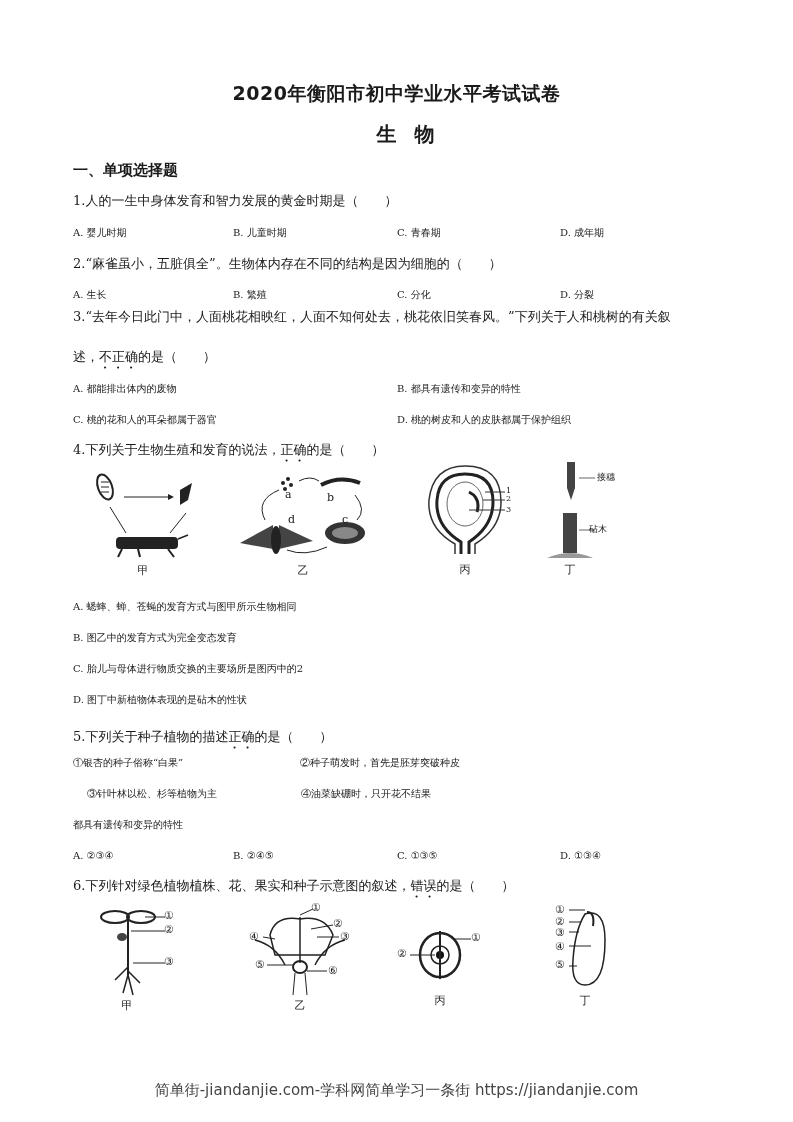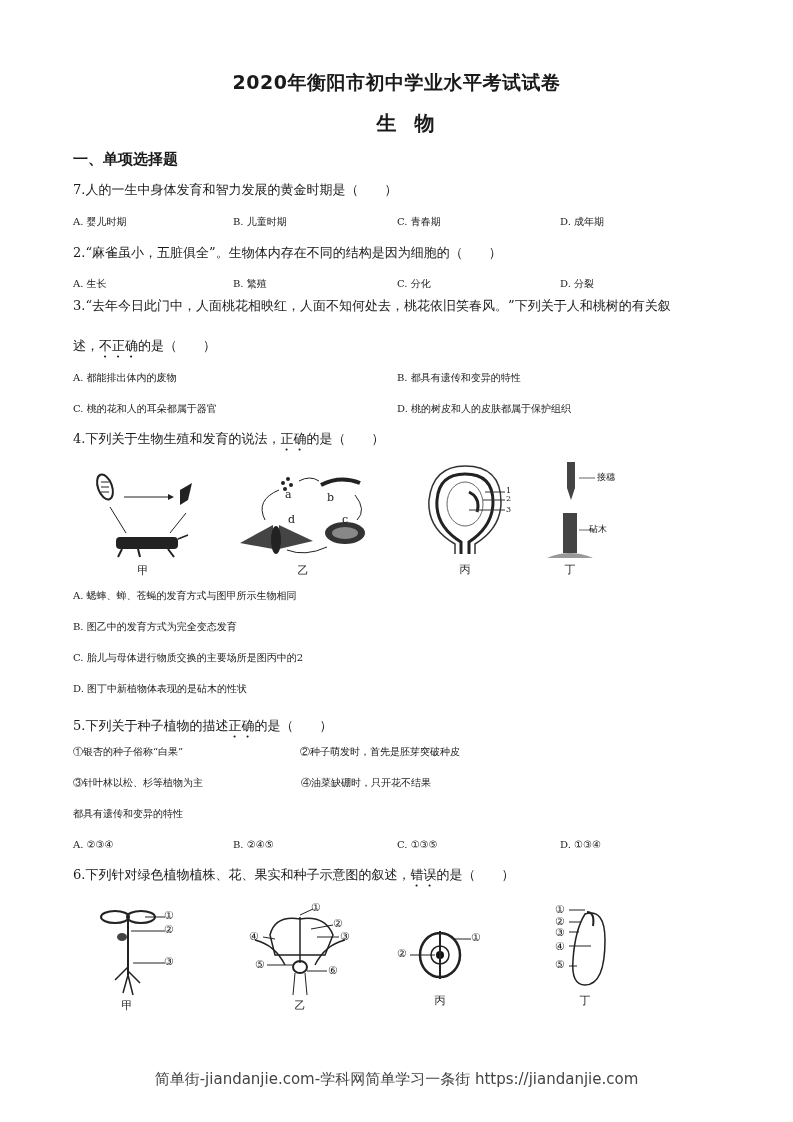--- a/index.html
+++ b/index.html
@@ -1,18 +1,18 @@
 <!DOCTYPE html>
 <html><head>
 <meta charset="utf-8">
 <style>
   html, body { margin: 0; padding: 0; background: #ffffff; }
   body { width: 793px; height: 1122px; position: relative; overflow: hidden;
          font-family: "DejaVu Serif", "Liberation Serif", serif; color: #1a1a1a; }
-  .abs { position: absolute; }
+  .abs { position: absolute; margin-top: 11px; }
   .title { left: 0; width: 793px; top: 70px; text-align: center; font-size: 19px; font-weight: bold;
            font-family: "DejaVu Sans", "Liberation Sans", sans-serif; letter-spacing: 0.5px; }
   .subject { left: 0; width: 793px; top: 110px; text-align: center; font-size: 20px; font-weight: bold;
              font-family: "DejaVu Sans", "Liberation Sans", sans-serif; letter-spacing: 18px; padding-left: 18px; }
   .section { left: 73px; top: 150px; font-size: 15px; font-weight: bold;
              font-family: Liberation Serif, serif; }
   .line { left: 73px; font-size: 13px; white-space: nowrap; line-height: 18px; }
   .opt { font-size: 10px; white-space: nowrap; line-height: 18px; }
   .dot { text-emphasis: filled dot; -webkit-text-emphasis: filled dot;
          text-emphasis-position: under right; -webkit-text-emphasis-position: under; }
@@ -22,21 +22,21 @@
   .footer { left: 0; width: 793px; top: 1070px; text-align: center; font-size: 15px; color: #444;
             font-family: "DejaVu Sans", "Liberation Sans", sans-serif; }
 </style>
 </head>
 <body>
 
 <div class="abs title">2020年衡阳市初中学业水平考试试卷</div>
 <div class="abs subject">生物</div>
 <div class="abs section">一、单项选择题</div>
 
-<div class="abs line" style="top:181px">7.人的一生中身体发育和智力发展的黄金时期是（　　）</div>
+<div class="abs line" style="top:181px">1.人的一生中身体发育和智力发展的黄金时期是（　　）</div>
 <div class="abs opt" style="left:73px;top:213px">A. 婴儿时期</div>
 <div class="abs opt" style="left:233px;top:213px">B. 儿童时期</div>
 <div class="abs opt" style="left:397px;top:213px">C. 青春期</div>
 <div class="abs opt" style="left:560px;top:213px">D. 成年期</div>
 
 <div class="abs line" style="top:244px">2.“麻雀虽小，五脏俱全”。生物体内存在不同的结构是因为细胞的（　　）</div>
 <div class="abs opt" style="left:73px;top:275px">A. 生长</div>
 <div class="abs opt" style="left:233px;top:275px">B. 繁殖</div>
 <div class="abs opt" style="left:397px;top:275px">C. 分化</div>
 <div class="abs opt" style="left:560px;top:275px">D. 分裂</div>
@@ -130,21 +130,21 @@
 <div class="abs opt" style="left:73px;top:587px">A. 蟋蟀、蝉、苍蝇的发育方式与图甲所示生物相同</div>
 <div class="abs opt" style="left:73px;top:618px">B. 图乙中的发育方式为完全变态发育</div>
 <div class="abs opt" style="left:73px;top:649px">C. 胎儿与母体进行物质交换的主要场所是图丙中的2</div>
 <div class="abs opt" style="left:73px;top:680px">D. 图丁中新植物体表现的是砧木的性状</div>
 
 <div class="abs line" style="top:717px">
   <span>5.下列关于种子植物的描述</span><span class="dot">正确</span><span>的是（　　）</span>
 </div>
 <div class="abs opt" style="left:73px;top:743px">①银杏的种子俗称“白果”</div>
 <div class="abs opt" style="left:300px;top:743px">②种子萌发时，首先是胚芽突破种皮</div>
-<div class="abs opt" style="left:73px;top:774px">③针叶林以松、杉等植物为主</div>
+<div class="abs opt" style="left:87px;top:774px">③针叶林以松、杉等植物为主</div>
 <div class="abs opt" style="left:301px;top:774px">④油菜缺硼时，只开花不结果</div>
 <div class="abs opt" style="left:73px;top:805px">都具有遗传和变异的特性</div>
 <div class="abs opt" style="left:73px;top:836px">A. ②③④</div>
 <div class="abs opt" style="left:233px;top:836px">B. ②④⑤</div>
 <div class="abs opt" style="left:397px;top:836px">C. ①③⑤</div>
 <div class="abs opt" style="left:560px;top:836px">D. ①③④</div>
 
 <div class="abs line" style="top:866px">
   <span>6.下列针对绿色植物植株、花、果实和种子示意图的叙述，</span><span class="dot">错误</span><span>的是（　　）</span>
 </div>

